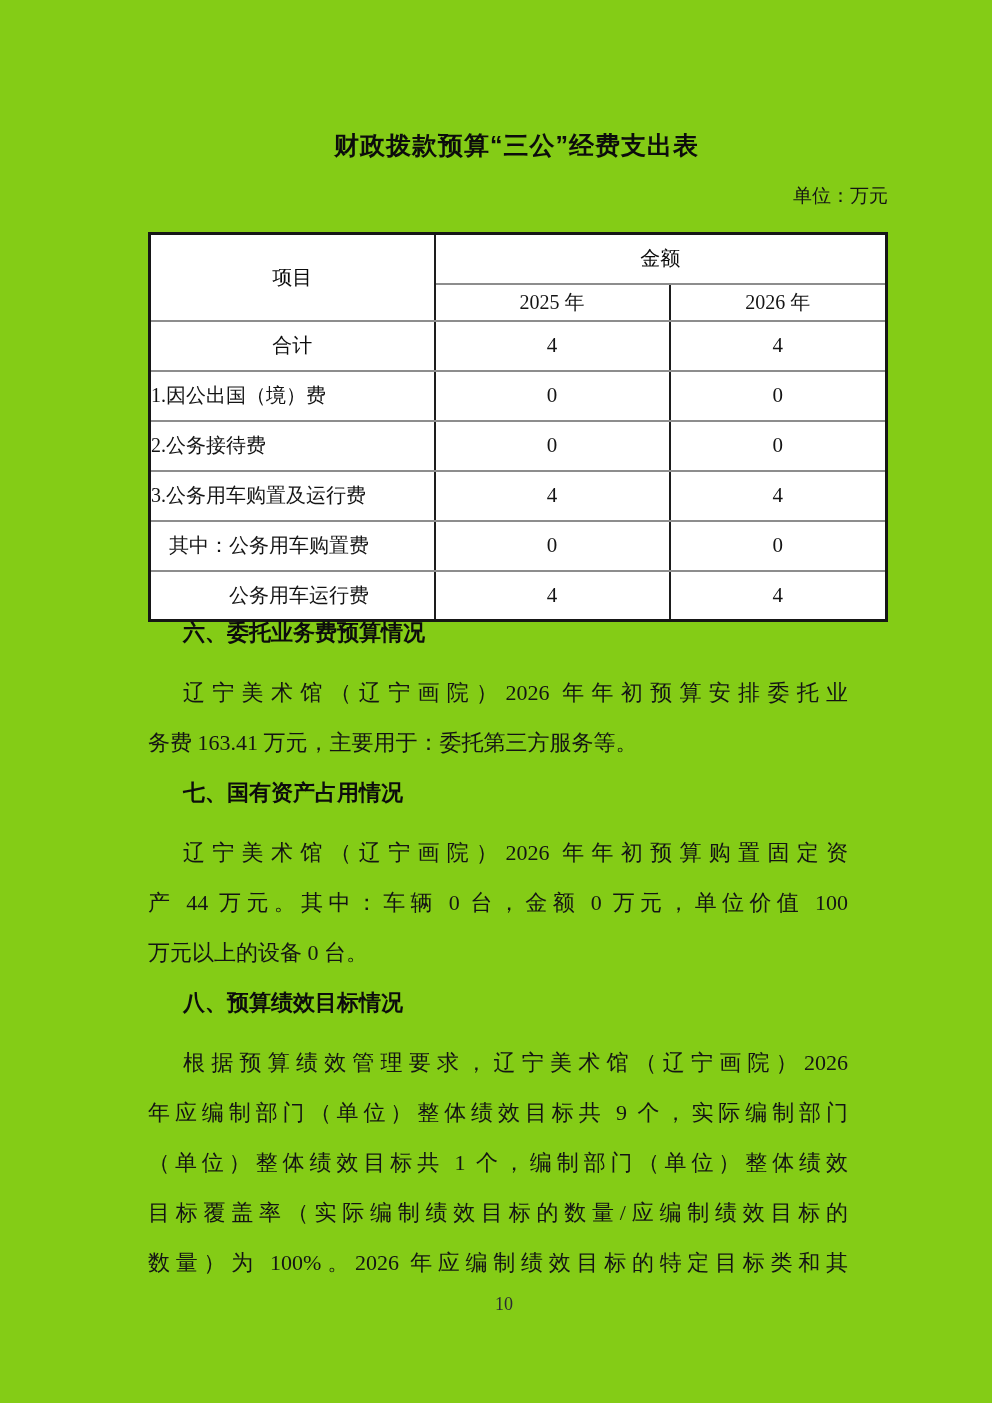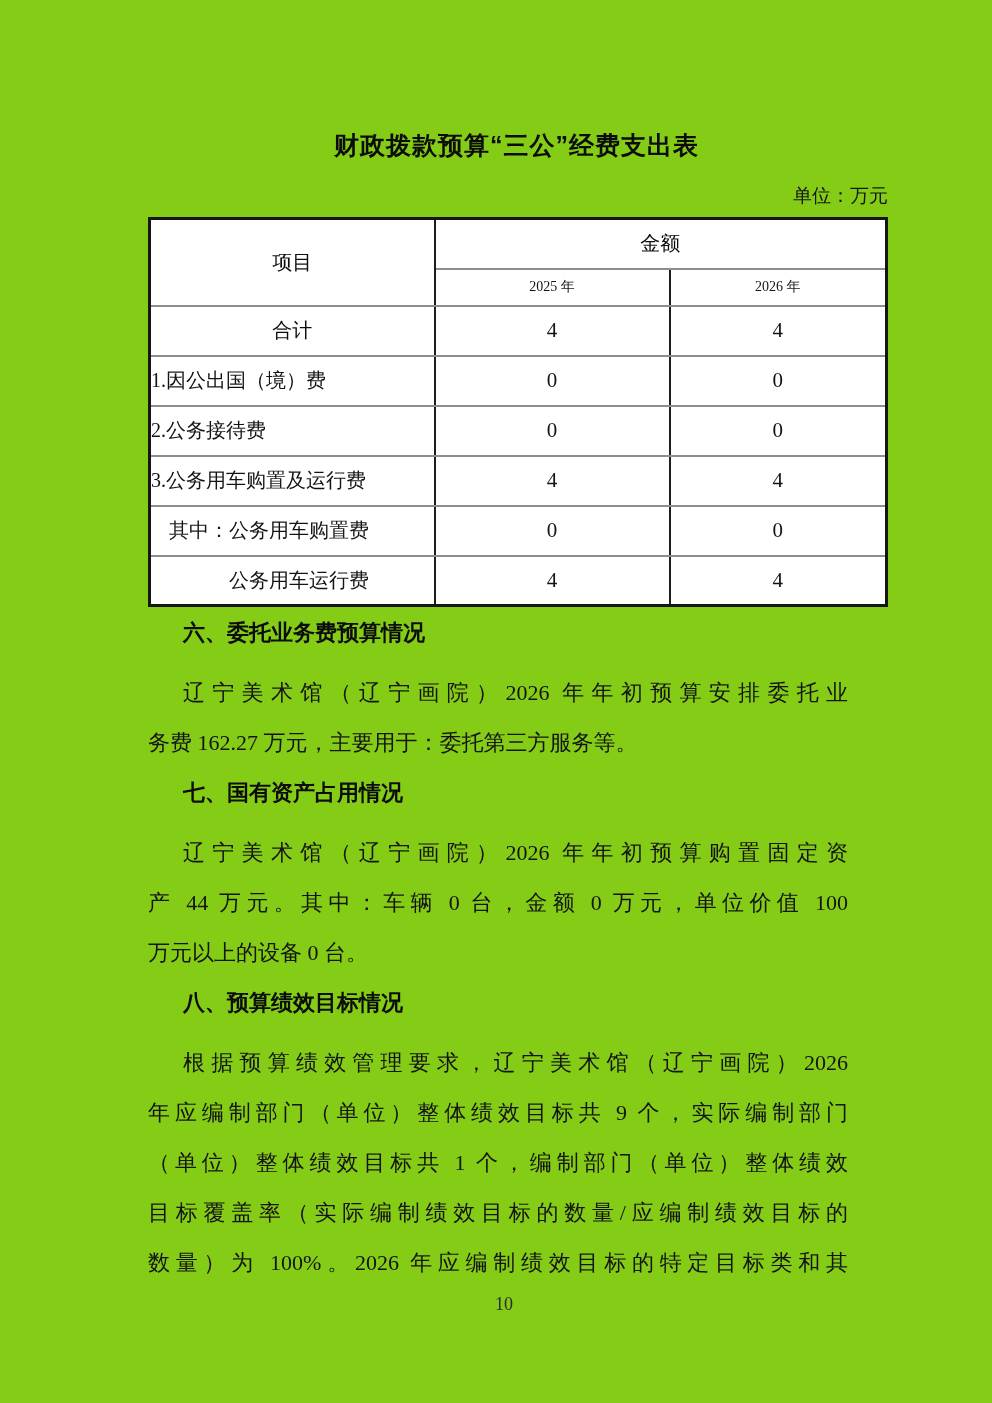--- a/index.html
+++ b/index.html
@@ -37,21 +37,21 @@
     width: 740px;
     top: 183px;
     text-align: right;
     font-size: 19px;
     color: #141414;
   }
   
   .budget-table-wrap {
     position: absolute;
     left: 148px;
-    top: 217px;
+    top: 232px;
     width: 737px;
   }
   table.budget-table {
     width: 737px;
     border-collapse: collapse;
     table-layout: fixed;
     border: 3px solid #161616;
   }
   table.budget-table td, table.budget-table th {
     border-top: 2px solid #8d8d8d;
@@ -64,21 +64,21 @@
     background: #ffffff;
   }
   .cell-head {
     font-family: "Liberation Sans", "DejaVu Sans", sans-serif;
     font-weight: 700;
     font-size: 20px;
     text-align: center;
     color: #0c0c0c;
   }
   .cell-year {
-    font-size: 14px;
+    font-size: 20px;
     text-align: center;
     color: #141414;
   }
   .cell-label {
     font-size: 20px;
     text-align: left;
     padding-left: 6px;
     color: #141414;
   }
   .cell-label.indent-1 { padding-left: 18px; }
@@ -193,21 +193,21 @@
           <td class="cell-num">4</td>
         </tr>
       </tbody>
     </table>
   </div>
 
   <div class="body-text">
 
     <div class="sec-heading">六、委托业务费预算情况</div>
     <div class="body-line jline first para-gap">辽宁美术馆（辽宁画院）2026 年年初预算安排委托业</div>
-    <div class="body-line">务费 162.27 万元，主要用于：委托第三方服务等。</div>
+    <div class="body-line">务费 163.41 万元，主要用于：委托第三方服务等。</div>
 
     <div class="sec-heading">七、国有资产占用情况</div>
     <div class="body-line jline first para-gap">辽宁美术馆（辽宁画院）2026 年年初预算购置固定资</div>
     <div class="body-line jline">产 44 万元。其中：车辆 0 台，金额 0 万元，单位价值 100</div>
     <div class="body-line">万元以上的设备 0 台。</div>
 
     <div class="sec-heading">八、预算绩效目标情况</div>
     <div class="body-line jline first para-gap">根据预算绩效管理要求，辽宁美术馆（辽宁画院）2026</div>
     <div class="body-line jline">年应编制部门（单位）整体绩效目标共 9 个，实际编制部门</div>
     <div class="body-line jline">（单位）整体绩效目标共 1 个，编制部门（单位）整体绩效</div>

